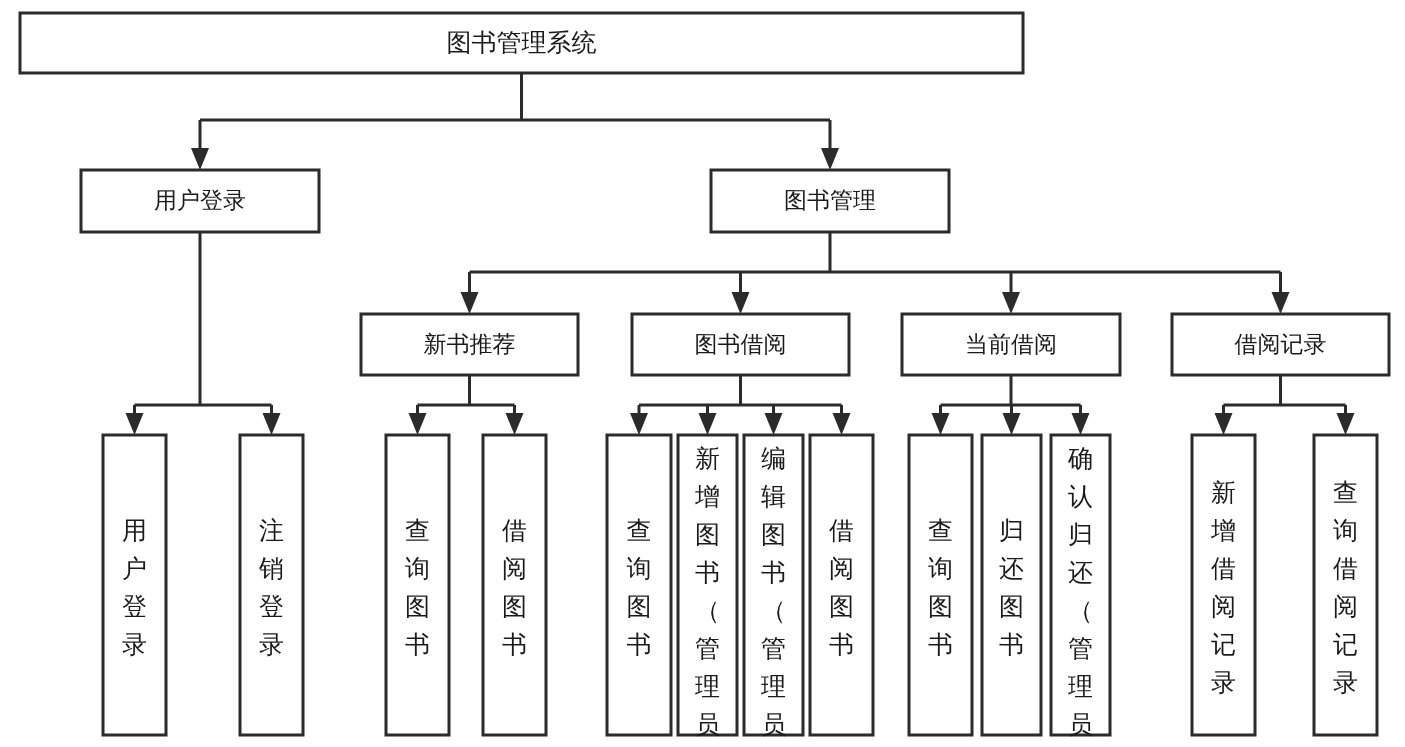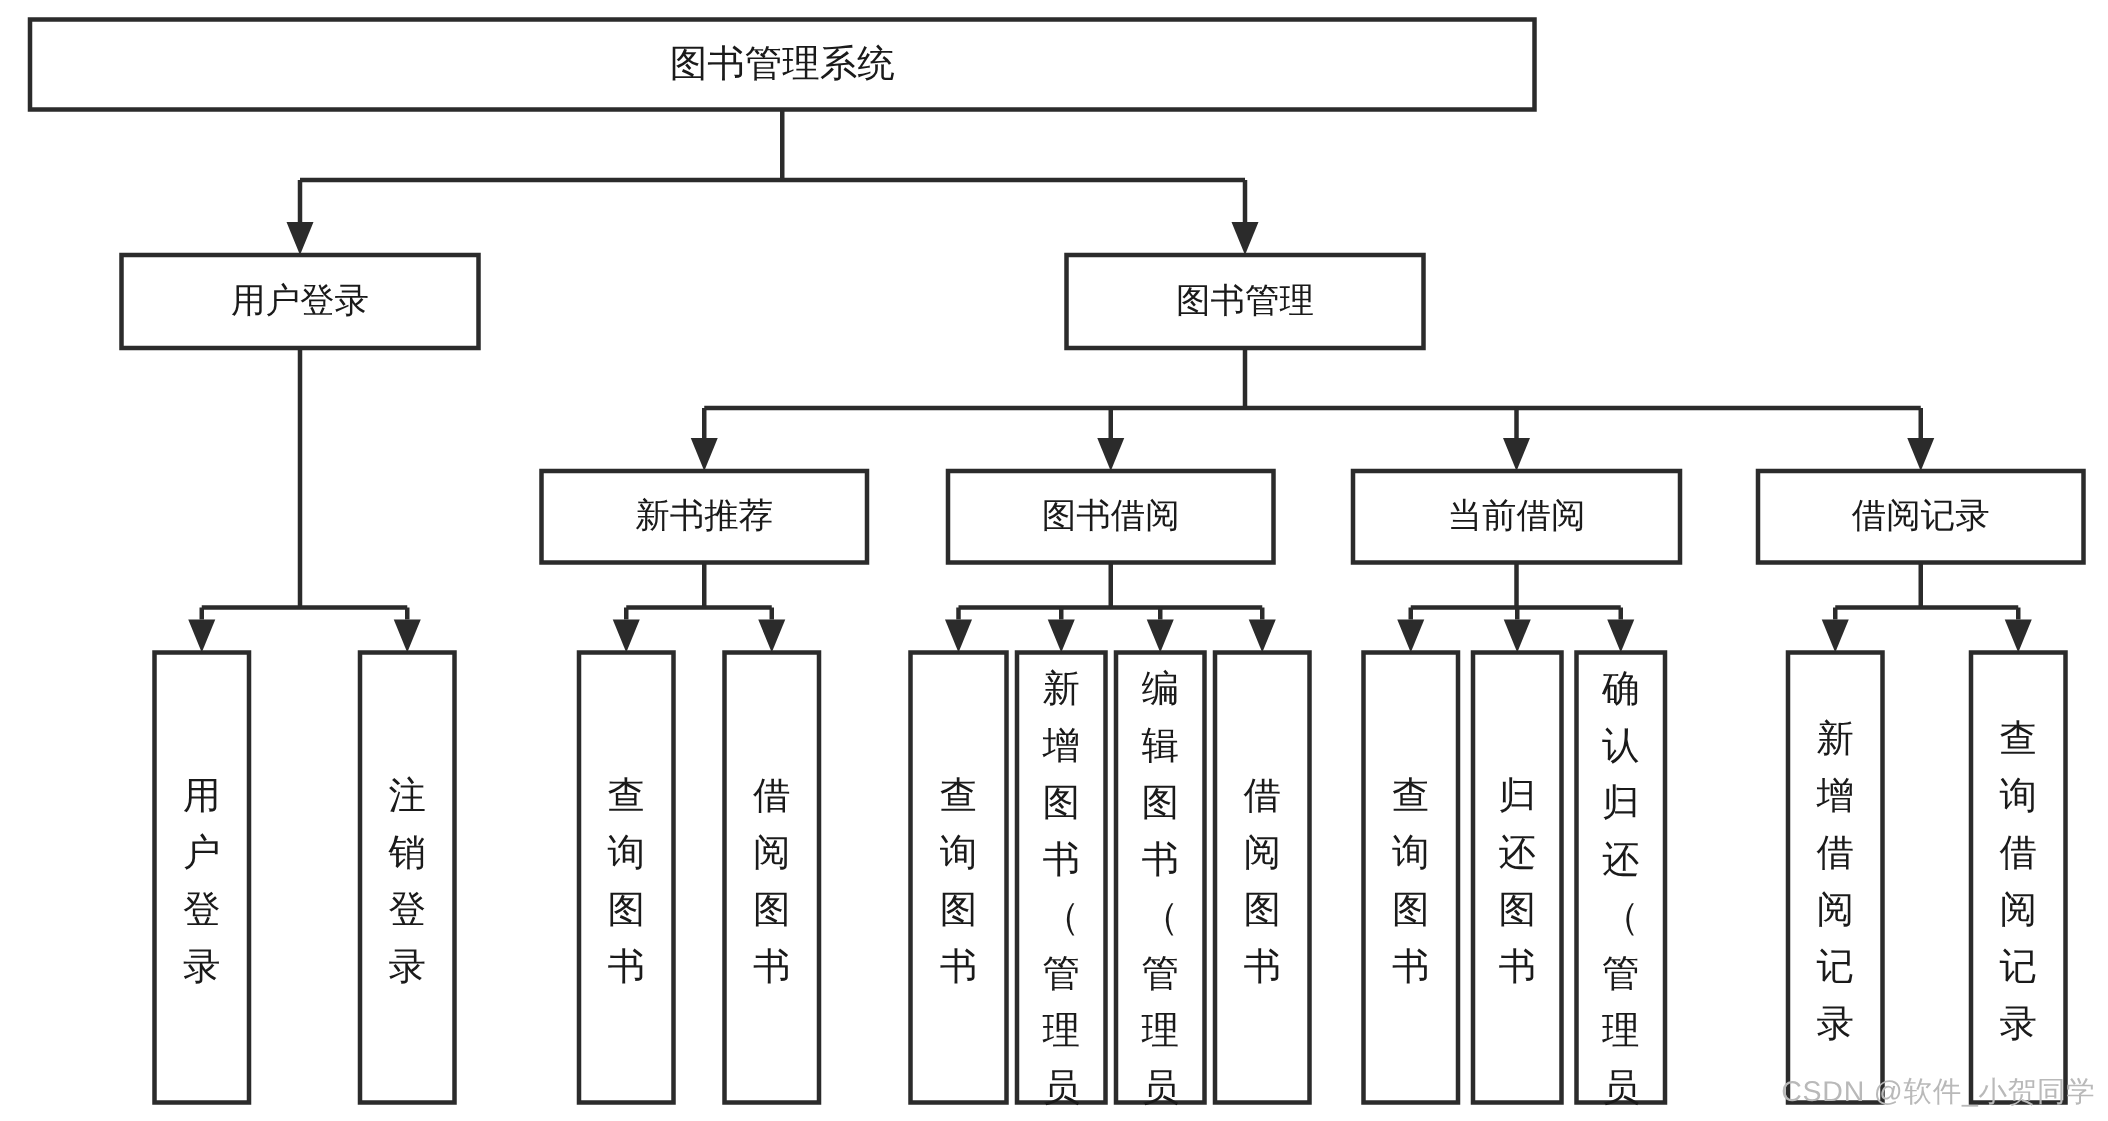--- a/index.html
+++ b/index.html
@@ -207,14 +207,13 @@
           <rect x="1192" y="435" width="63" height="300" class="node-rect"></rect>
           <text x="1223.5" y="500.64" class="leaf-label"><tspan x="1223.5" dy="0">新</tspan><tspan x="1223.5" dy="38">增</tspan><tspan x="1223.5" dy="38">借</tspan><tspan x="1223.5" dy="38">阅</tspan><tspan x="1223.5" dy="38">记</tspan><tspan x="1223.5" dy="38">录</tspan></text>
         </g>
         <g>
           <rect x="1314" y="435" width="63" height="300" class="node-rect"></rect>
           <text x="1345.5" y="500.64" class="leaf-label"><tspan x="1345.5" dy="0">查</tspan><tspan x="1345.5" dy="38">询</tspan><tspan x="1345.5" dy="38">借</tspan><tspan x="1345.5" dy="38">阅</tspan><tspan x="1345.5" dy="38">记</tspan><tspan x="1345.5" dy="38">录</tspan></text>
         </g>
       </g>
   </svg>
 
-  <div class="watermark">CSDN @软件_小贺同学</div>
 </div>
 
 </body></html>

